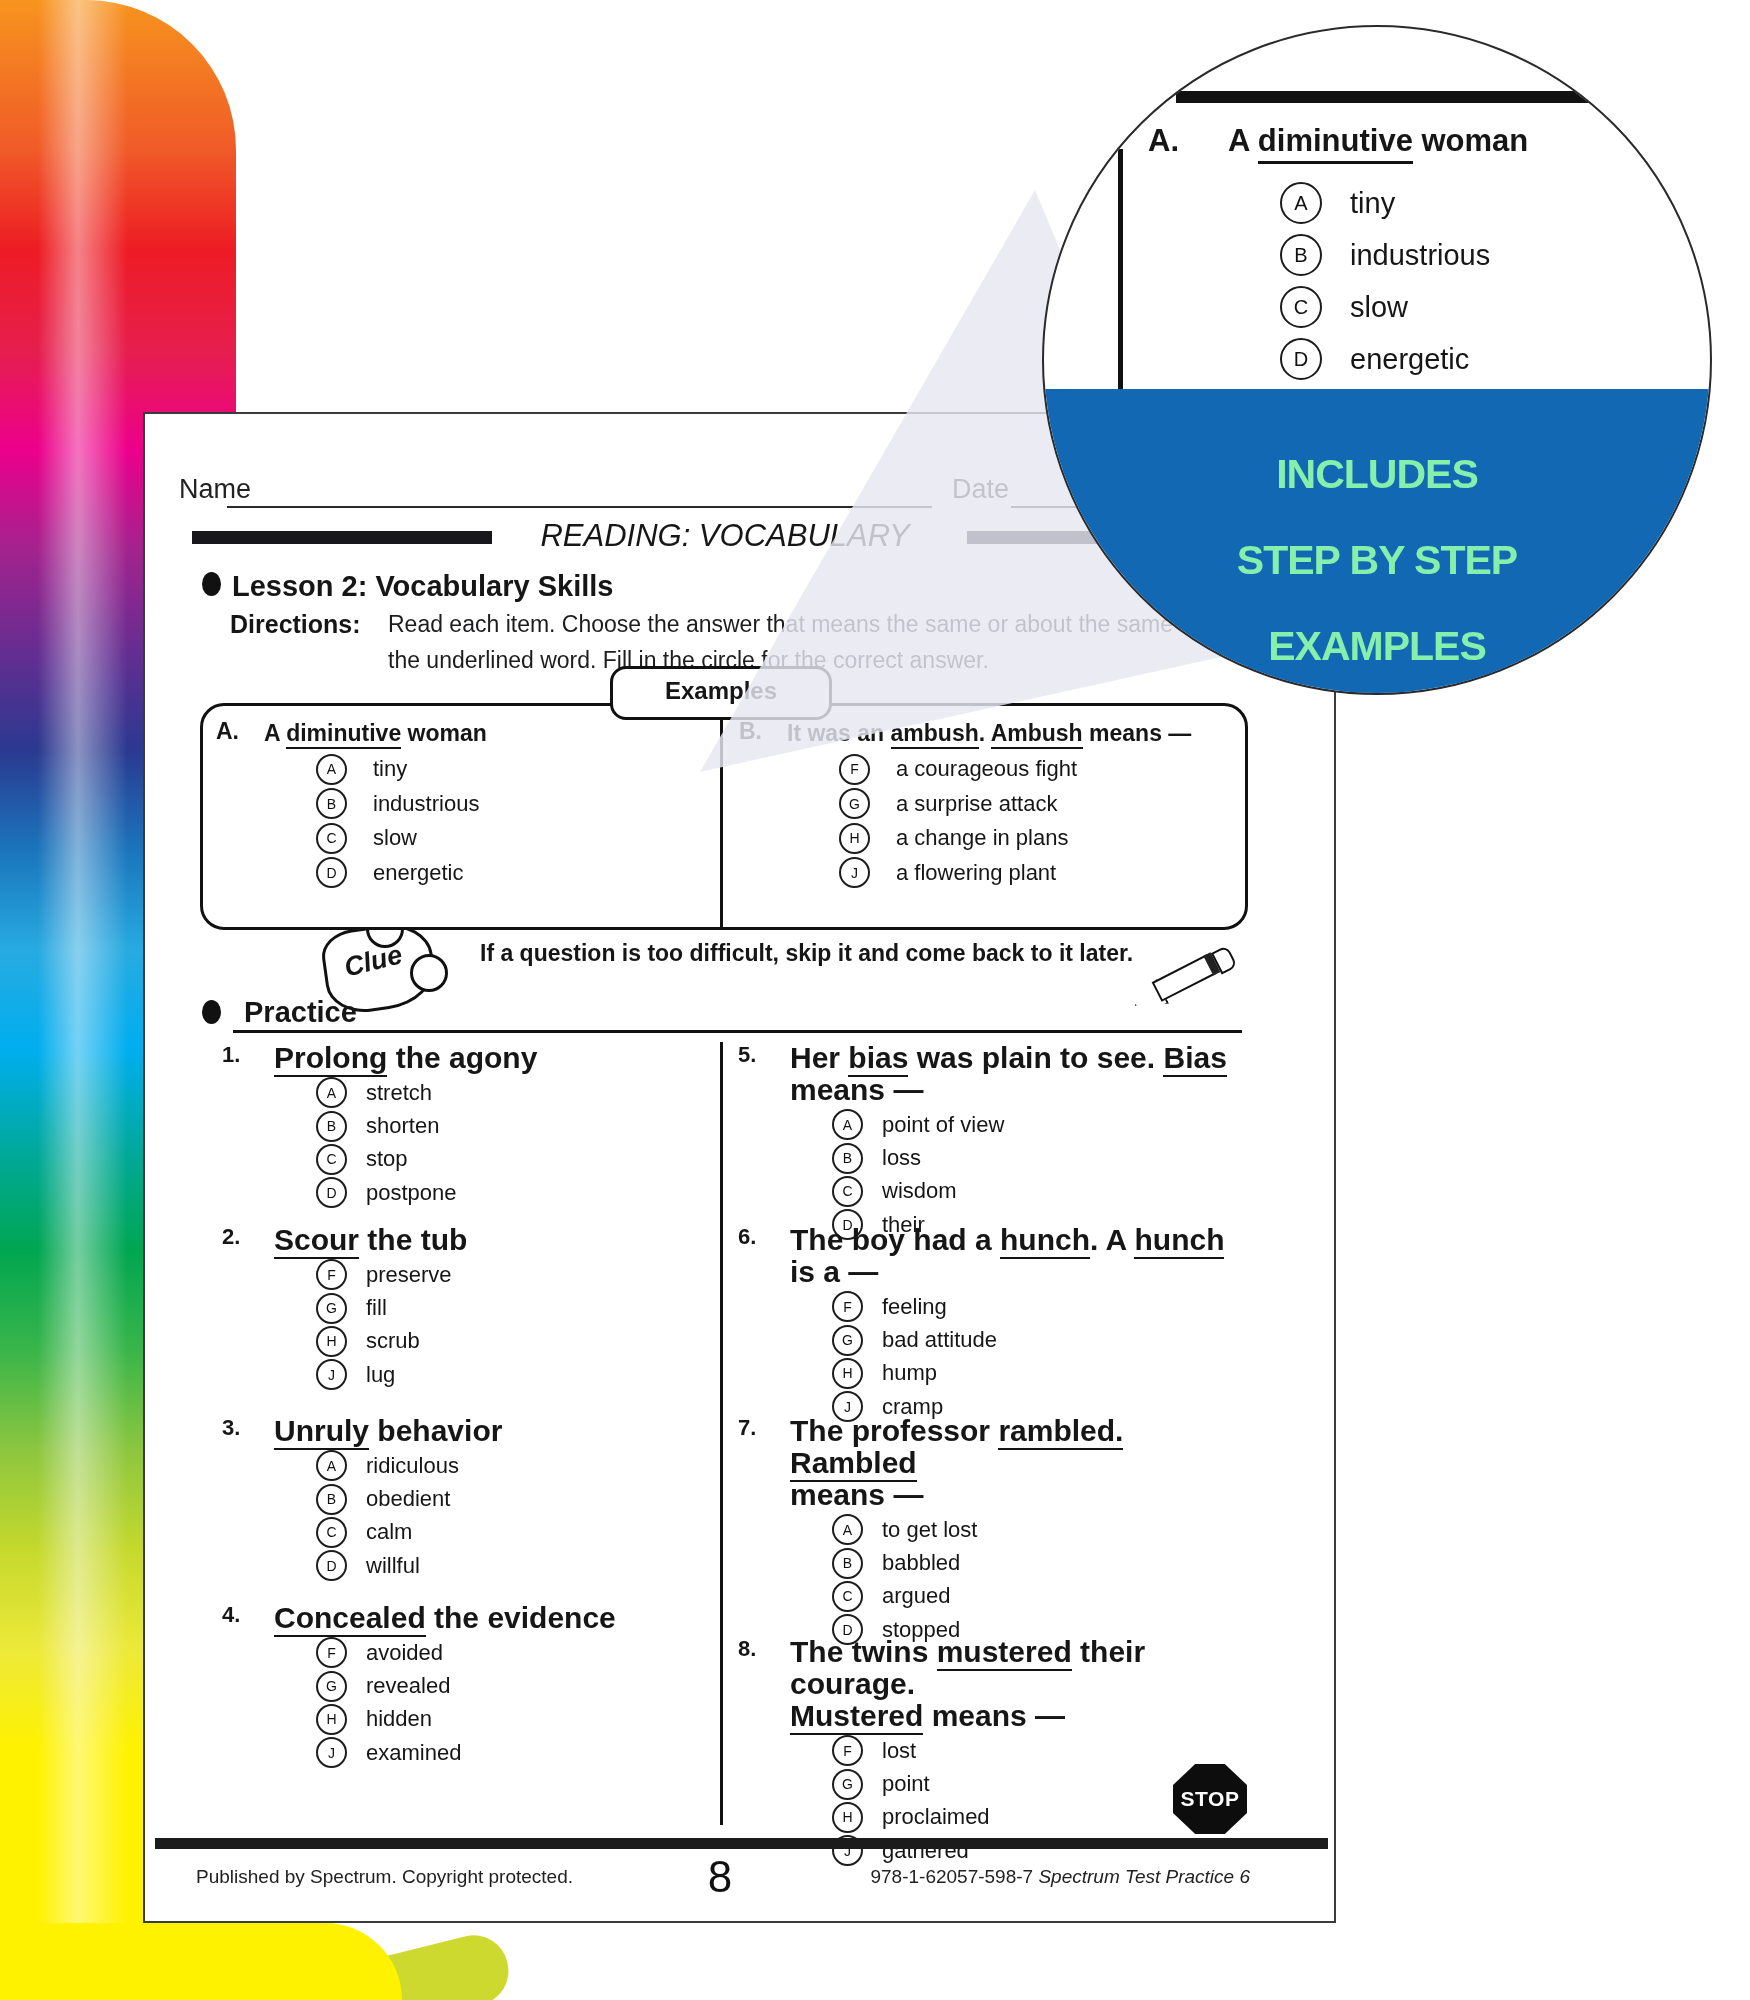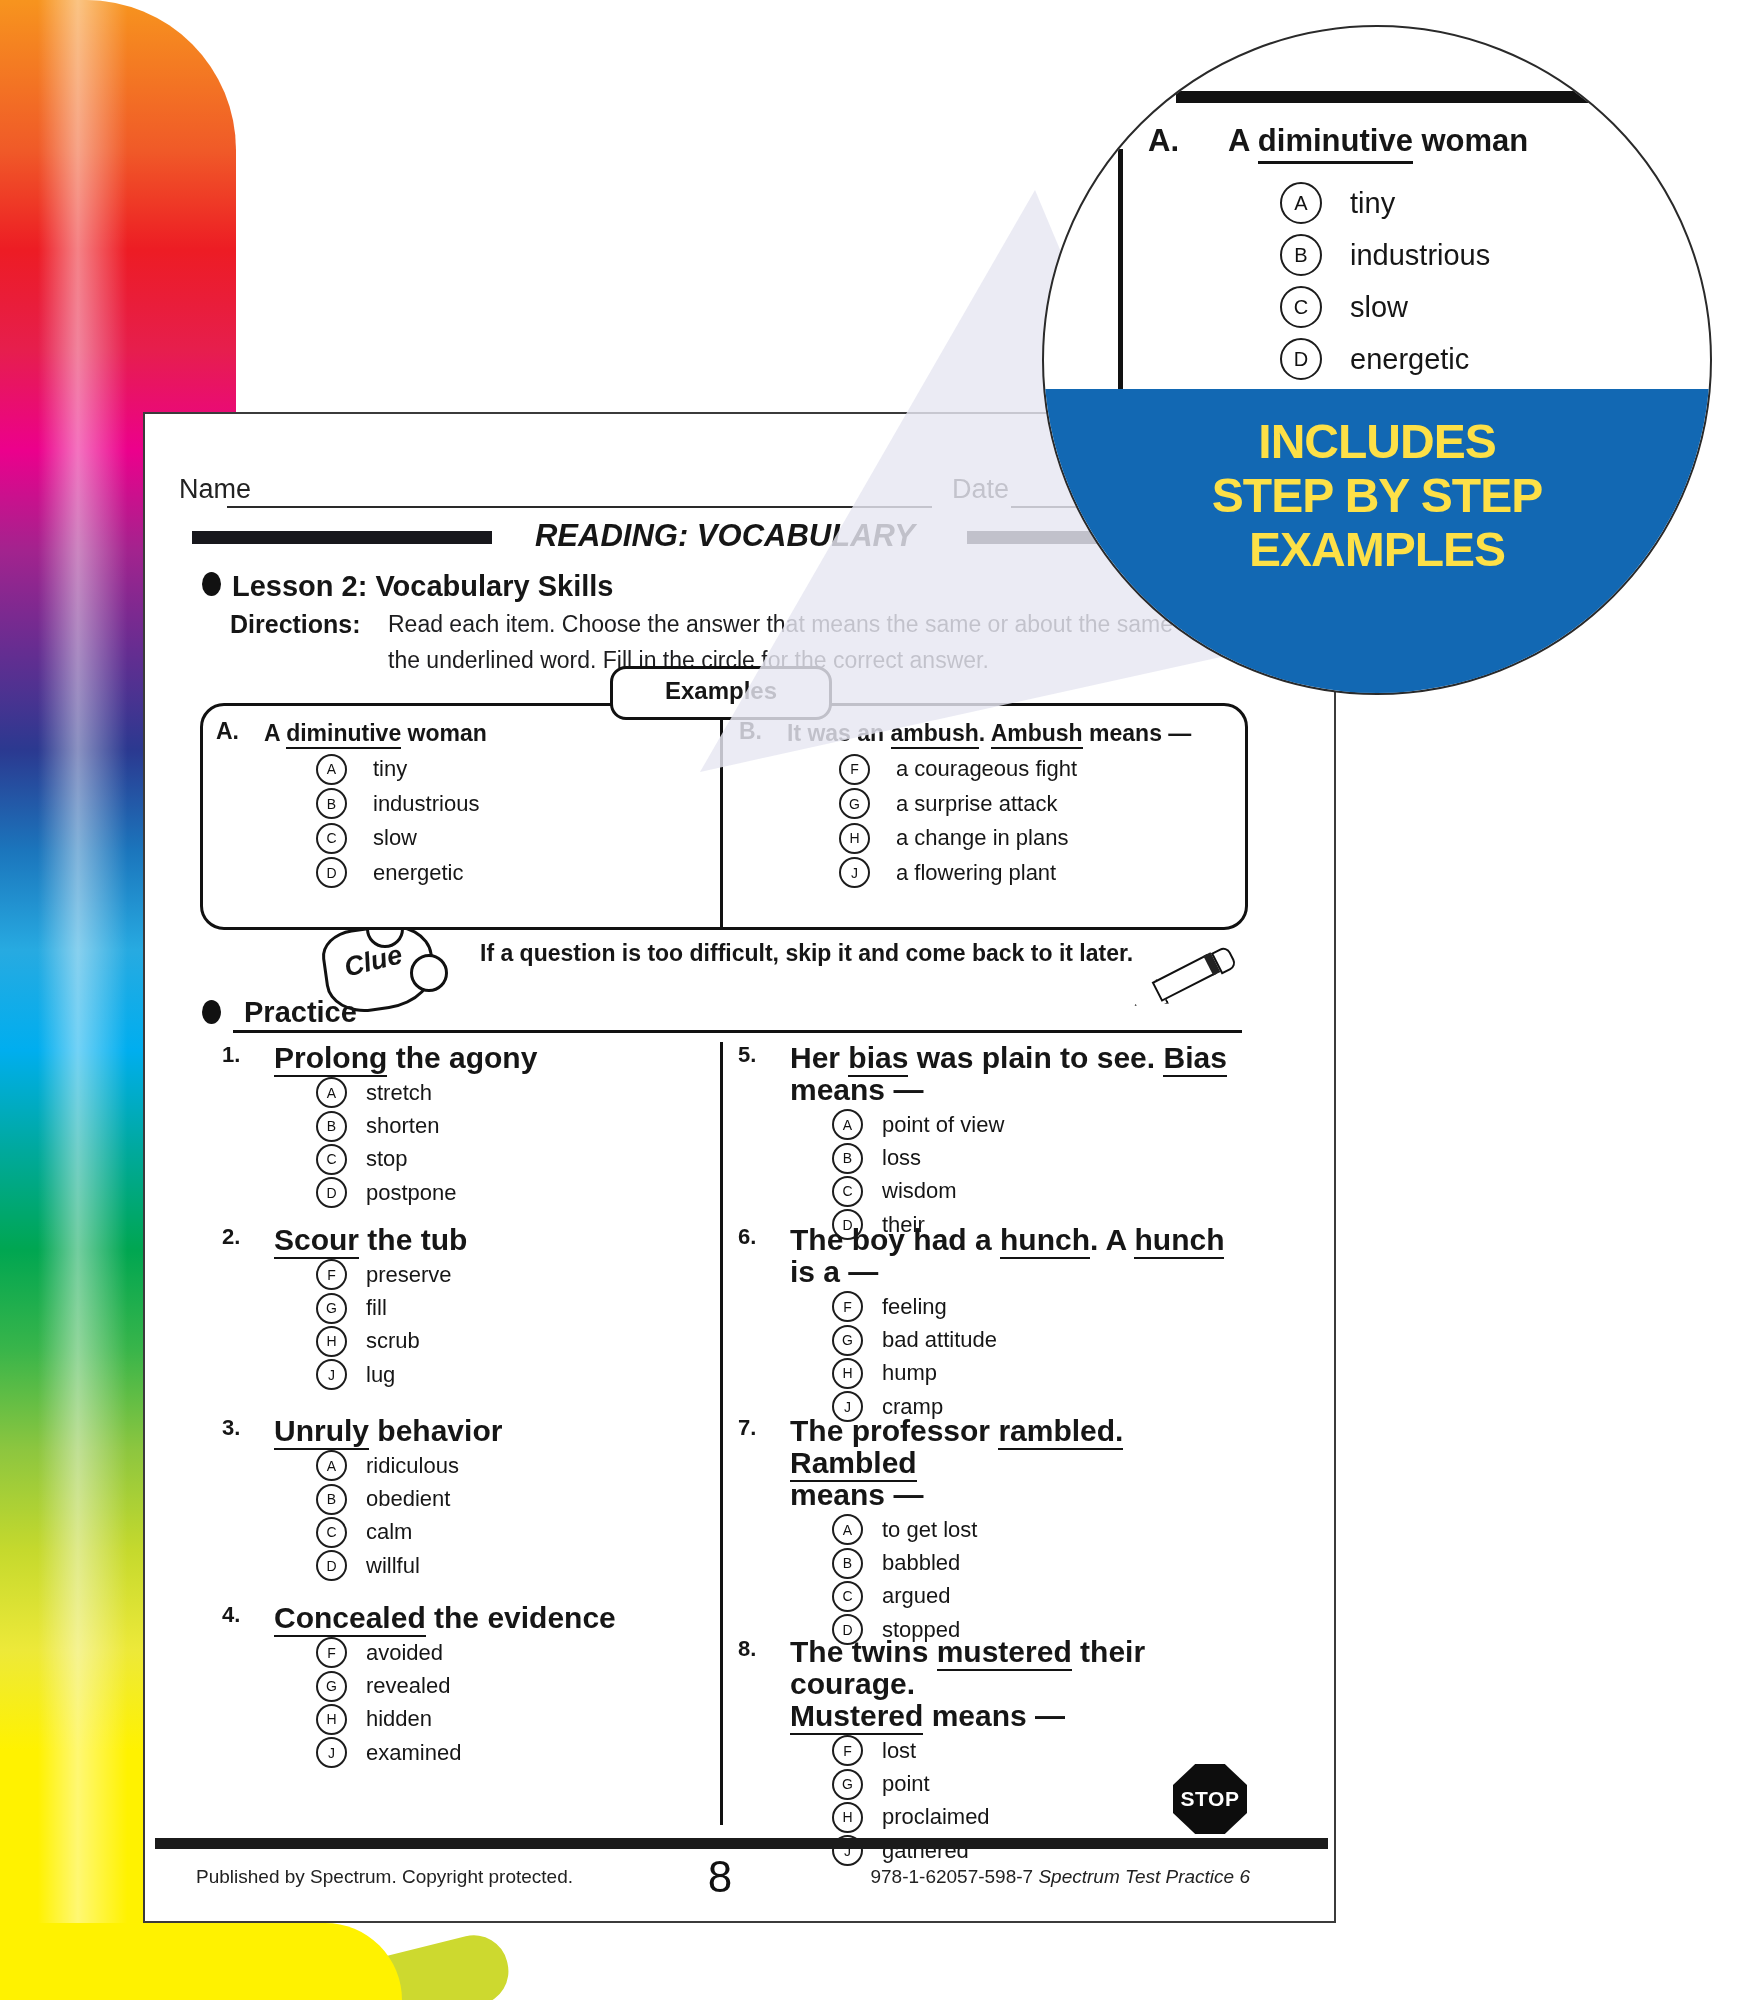--- a/index.html
+++ b/index.html
@@ -24,21 +24,21 @@
   
   .page{position:absolute;left:143px;top:412px;width:1189px;height:1507px;background:#fff;
         border:2px solid #3b3b3b;z-index:2;}
   .abs{position:absolute;}
   .nowrap{white-space:nowrap;}
 
   .name-label,.date-label{font-size:27px;color:#222;}
   .wline{position:absolute;height:0;border-bottom:2px solid #2a2a2a;}
 
   .title-bar{position:absolute;height:13px;background:#17171c;}
-  .subject-title{font-size:31px;font-weight:bold;font-style:italic;letter-spacing:0px;text-align:center;}
+  .subject-title{font-size:31px;font-weight:normal;font-style:italic;letter-spacing:0px;text-align:center;}
 
   .bullet{position:absolute;width:19px;height:24px;border-radius:50%;background:#111;}
   .lesson-title{font-size:29px;font-weight:bold;}
 
   .dir-label{font-size:25px;font-weight:bold;}
   .dir-line{font-size:23px;color:#1d1d1f;}
 
   .ex-tab{position:absolute;left:465px;top:252px;width:216px;height:48px;background:#fff;
           border:3px solid #111;border-radius:16px;z-index:4;text-align:center;}
   .ex-tab span{font-size:24px;font-weight:bold;line-height:44px;}
@@ -109,21 +109,21 @@
   .co-q{position:absolute;left:104px;top:96px;display:flex;}
   .co-q .q-num{width:80px;font-size:31px;font-weight:bold;}
   .co-q .q-title{font-size:31px;font-weight:bold;}
   .co-q .useg{border-bottom:3px solid #131313;padding-bottom:3px;}
   .co-opts{position:absolute;left:104px;top:150px;width:520px;}
   .co-opts .opt{display:flex;align-items:center;height:52px;padding-left:132px;}
   .co-opts .bubble{width:38px;height:38px;border-width:2.5px;font-size:20px;}
   .co-opts .opt-text{margin-left:28px;font-size:29px;}
   .co-banner{position:absolute;left:0;top:362px;width:100%;height:304px;display:flex;flex-direction:column;
              align-items:center;padding-top:26px;box-sizing:border-box;}
-  .co-banner div{color:#fde047;font-size:48px;font-weight:bold;line-height:54px;letter-spacing:-1px;}
+  .co-banner div{color:#86efac;font-size:41px;font-weight:bold;line-height:54px;letter-spacing:-1px;margin-top:32px;}
 </style>
 </head>
 <body>
 
 <div class="stage">
 
   <div class="rainbow"></div>
   <div class="blob-lime"></div>
   <div class="blob-yellow"></div>
 

